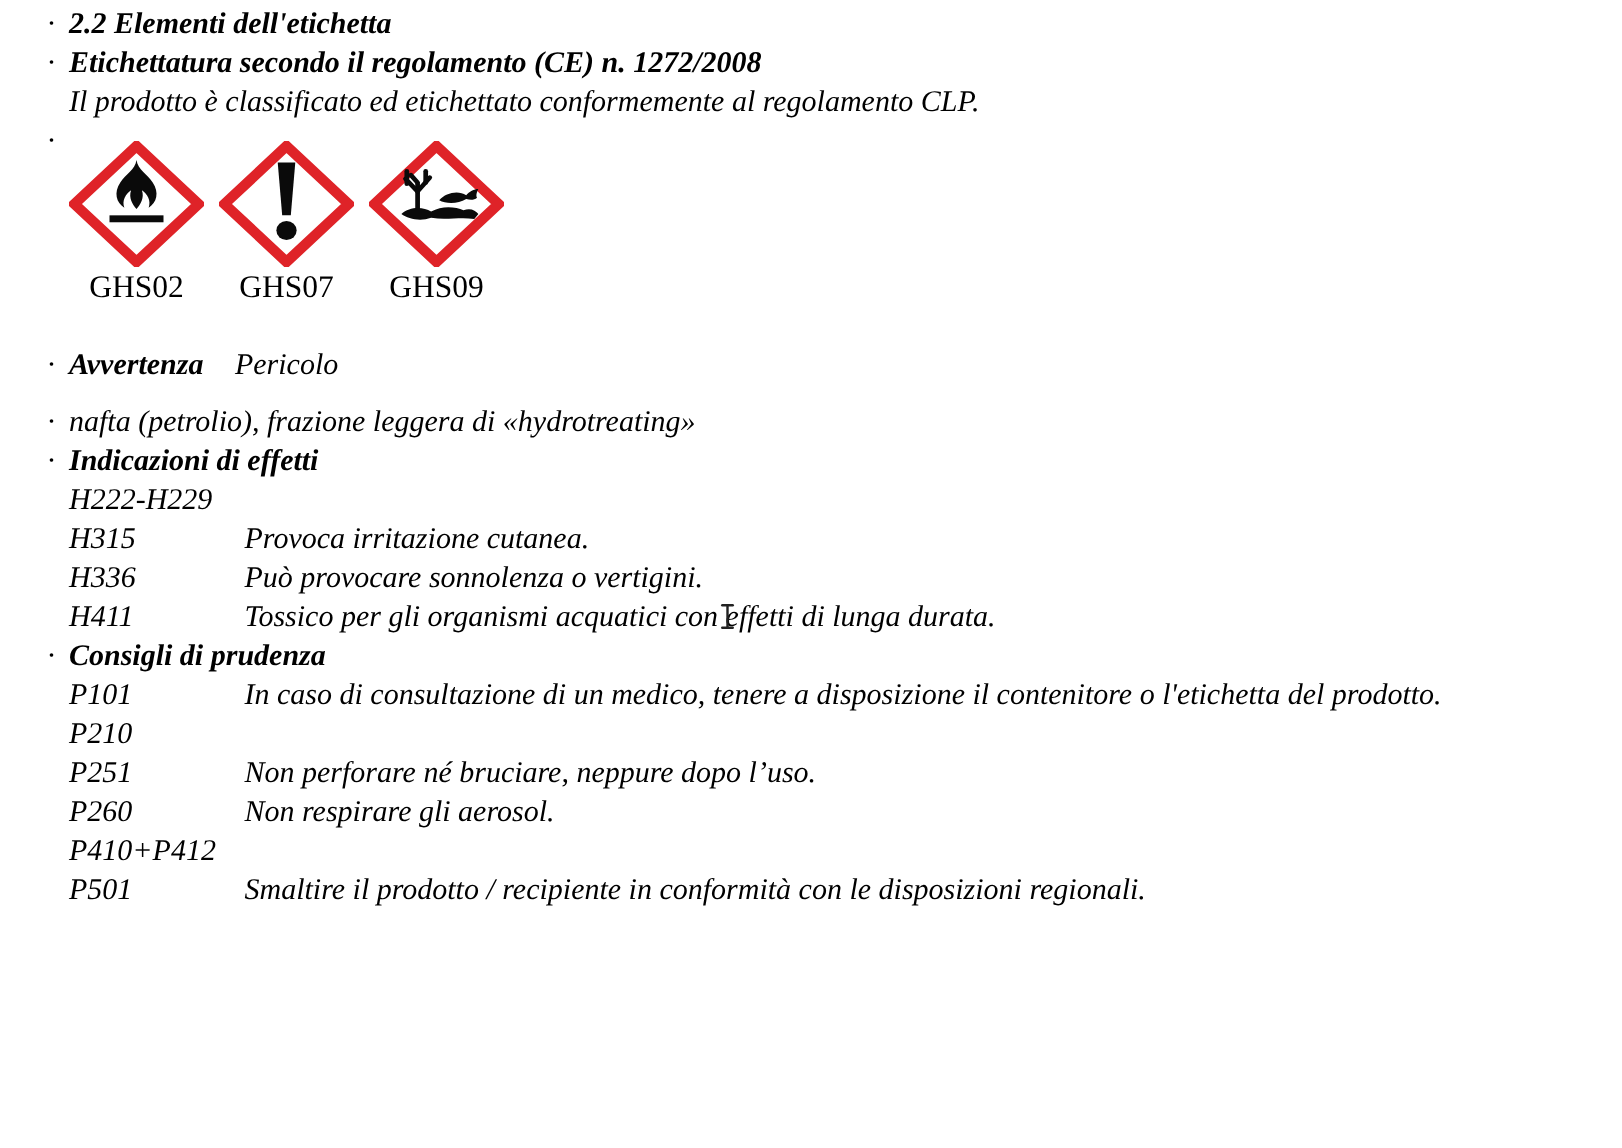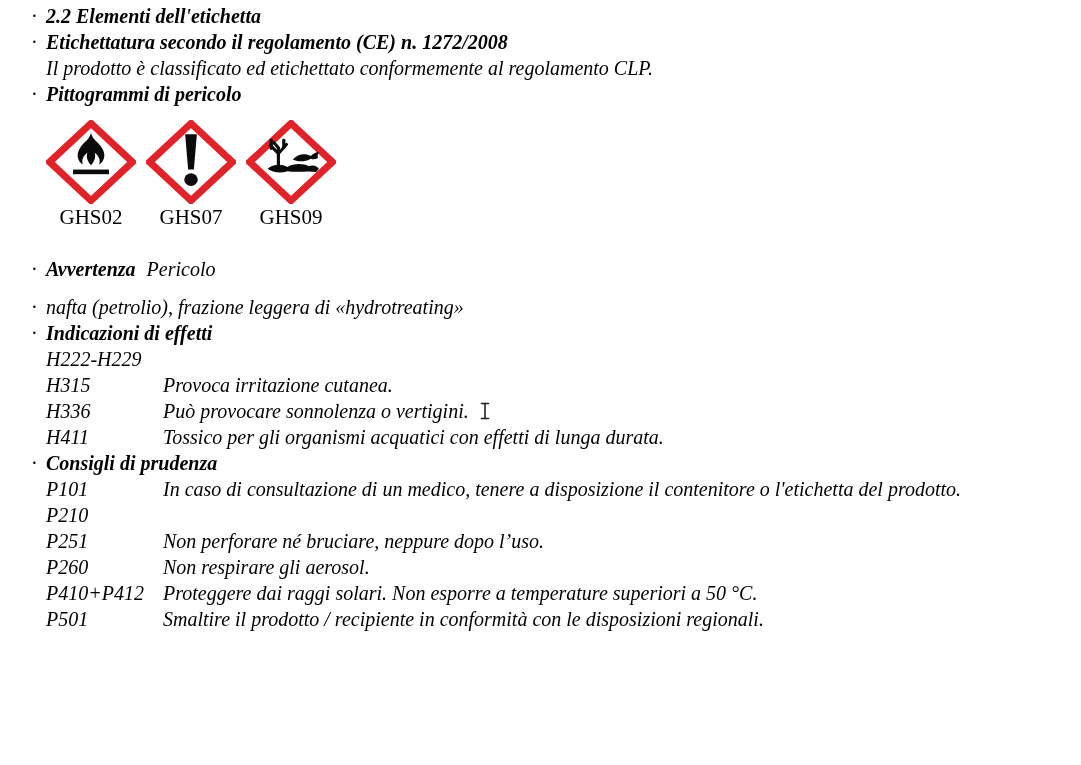--- a/index.html
+++ b/index.html
@@ -74,21 +74,20 @@
     <span class="bullet">·</span>
     <span>Etichettatura secondo il regolamento (CE) n. 1272/2008</span>
   </div>
 
   <div class="line">
     <span>Il prodotto è classificato ed etichettato conformemente al regolamento CLP.</span>
   </div>
 
   <div class="line b">
     <span class="bullet">·</span>
-    <span>Pittogrammi di pericolo</span>
   </div>
 
   <div class="pictos">
 
     <div class="picto">
       <svg class="diamond" viewBox="0 0 100 100" preserveAspectRatio="none">
         <path d="M50 4 L96 50 L50 96 L4 50 Z" fill="#ffffff" stroke="#df2328" stroke-width="8" stroke-linejoin="miter"></path>
         <path fill="#0a0a0a" d="M50 15 C49 23 42 26 38 33 C33 41 35 49 41 53
                  C39 47 42 42 46 39 C44 45 47 50 50 54
                  C53 50 56 45 54 39 C58 42 61 47 59 53
@@ -127,21 +126,21 @@
                  C75 53 79 55 81 58 L78 62 C68 60 58 63 46 61 C38 64 29 62 24 58 Z"></path>
       </svg>
       <div class="picto-label">GHS09</div>
     </div>
 
   </div>
 
   <div class="line signal-line">
     <span class="bullet">·</span>
     <span class="b">Avvertenza</span>
-    <span style="margin-left:6px;">Pericolo</span>
+    <span style="margin-left:16px;">Pericolo</span>
   </div>
 
   <div class="line b components-head">
     <span class="bullet">·</span>
   </div>
   <div class="line">
     <span>nafta (petrolio), frazione leggera di «hydrotreating»</span>
   </div>
 
   <div class="line b">
@@ -194,21 +193,20 @@
         <span class="stmt-text">Non perforare né bruciare, neppure dopo l’uso.</span>
       </div>
 
       <div class="stmt-row">
         <span class="stmt-code">P260</span>
         <span class="stmt-text">Non respirare gli aerosol.</span>
       </div>
 
       <div class="stmt-row">
         <span class="stmt-code">P410+P412</span>
-        <span class="stmt-text">Proteggere dai raggi solari. Non esporre a temperature superiori a 50 °C.</span>
       </div>
 
       <div class="stmt-row">
         <span class="stmt-code">P501</span>
         <span class="stmt-text">Smaltire il prodotto / recipiente in conformità con le disposizioni regionali.</span>
       </div>
     </div>
 
 </div>
 

